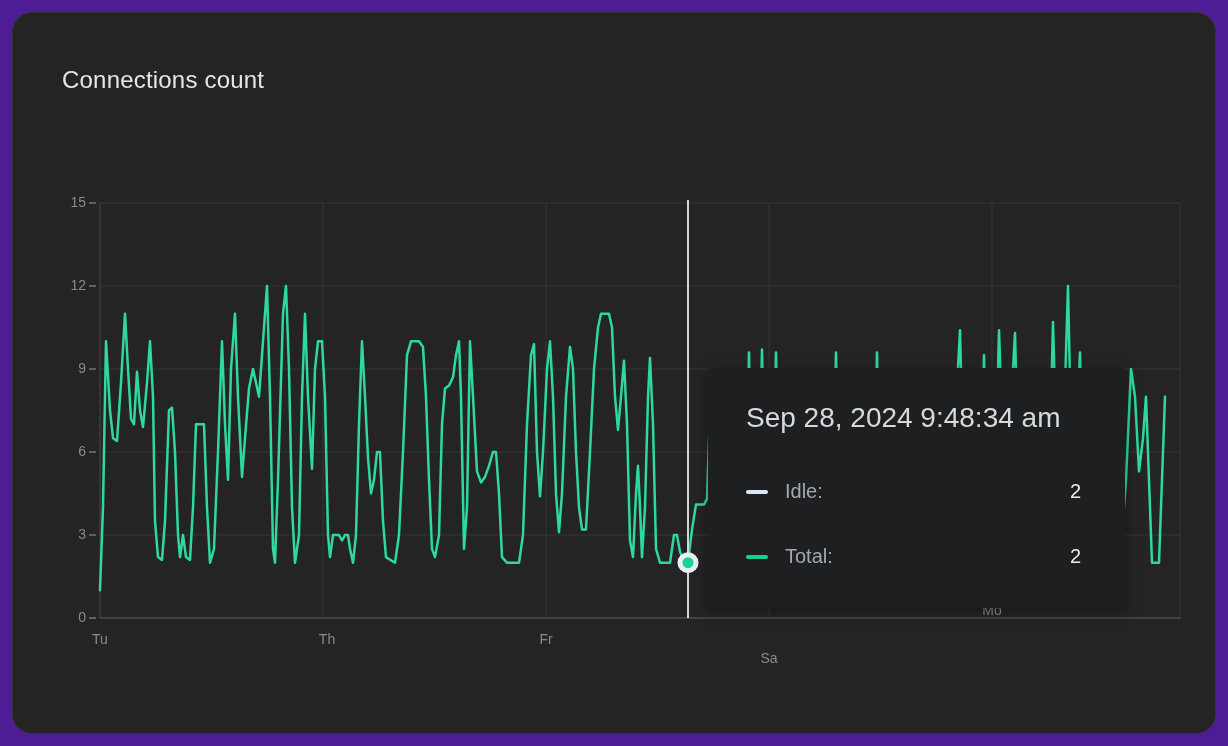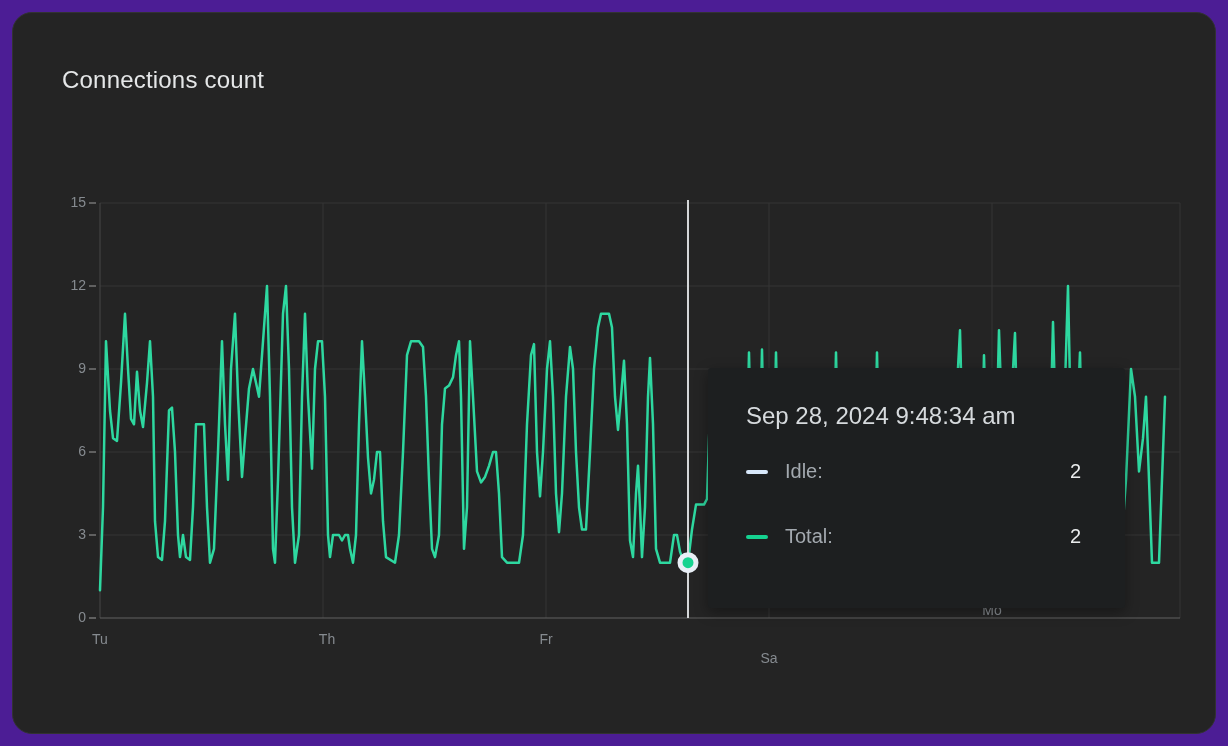--- a/index.html
+++ b/index.html
@@ -28,21 +28,21 @@
   .axis-label{
     position:absolute;font-size:14px;color:#868b90;z-index:2;white-space:nowrap;
   }
   .ylab{width:46px;text-align:right;}
   .xlab{transform:translateX(-50%);}
   .tooltip{
     position:absolute;left:708px;top:368px;width:417px;height:240px;
     background:#1d1f20;border-radius:3px;z-index:5;
     padding:34px 44px 0 38px;box-shadow:0 4px 14px rgba(0,0,0,.35);
   }
-  .tt-date{font-size:24px;color:#d6dadd;margin-bottom:14px;}
+  .tt-date{font-size:28px;color:#d6dadd;margin-bottom:30px;}
   .tt-rows{display:flex;flex-direction:column;gap:26px;}
   .tt-row{display:flex;align-items:center;margin-top:16px;}
   .tt-dash{width:22px;height:4px;border-radius:2px;flex:0 0 auto;}
   .tt-label{font-size:20px;color:#a3a9af;margin-left:17px;}
   .tt-value{font-size:20px;color:#e9ebec;margin-left:auto;}
 </style>
 </head>
 <body>
 
 <div class="page">

